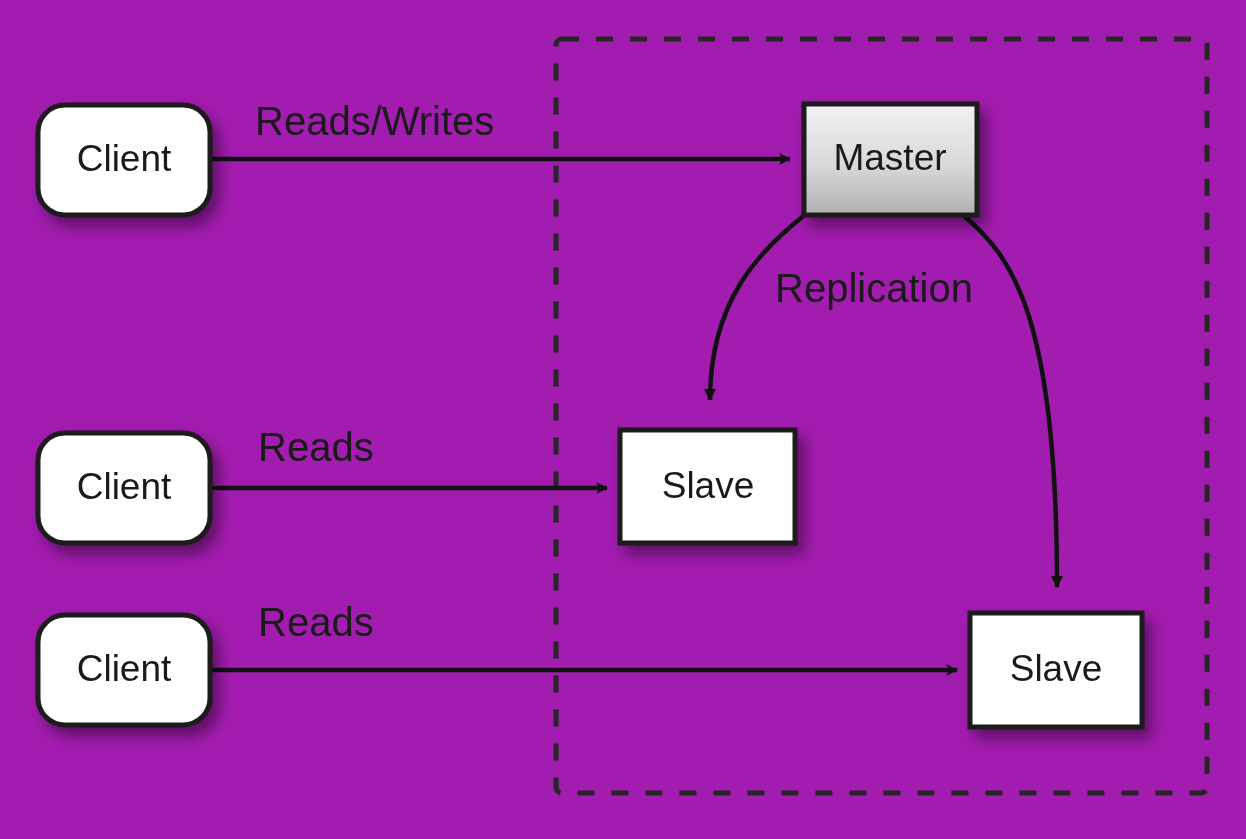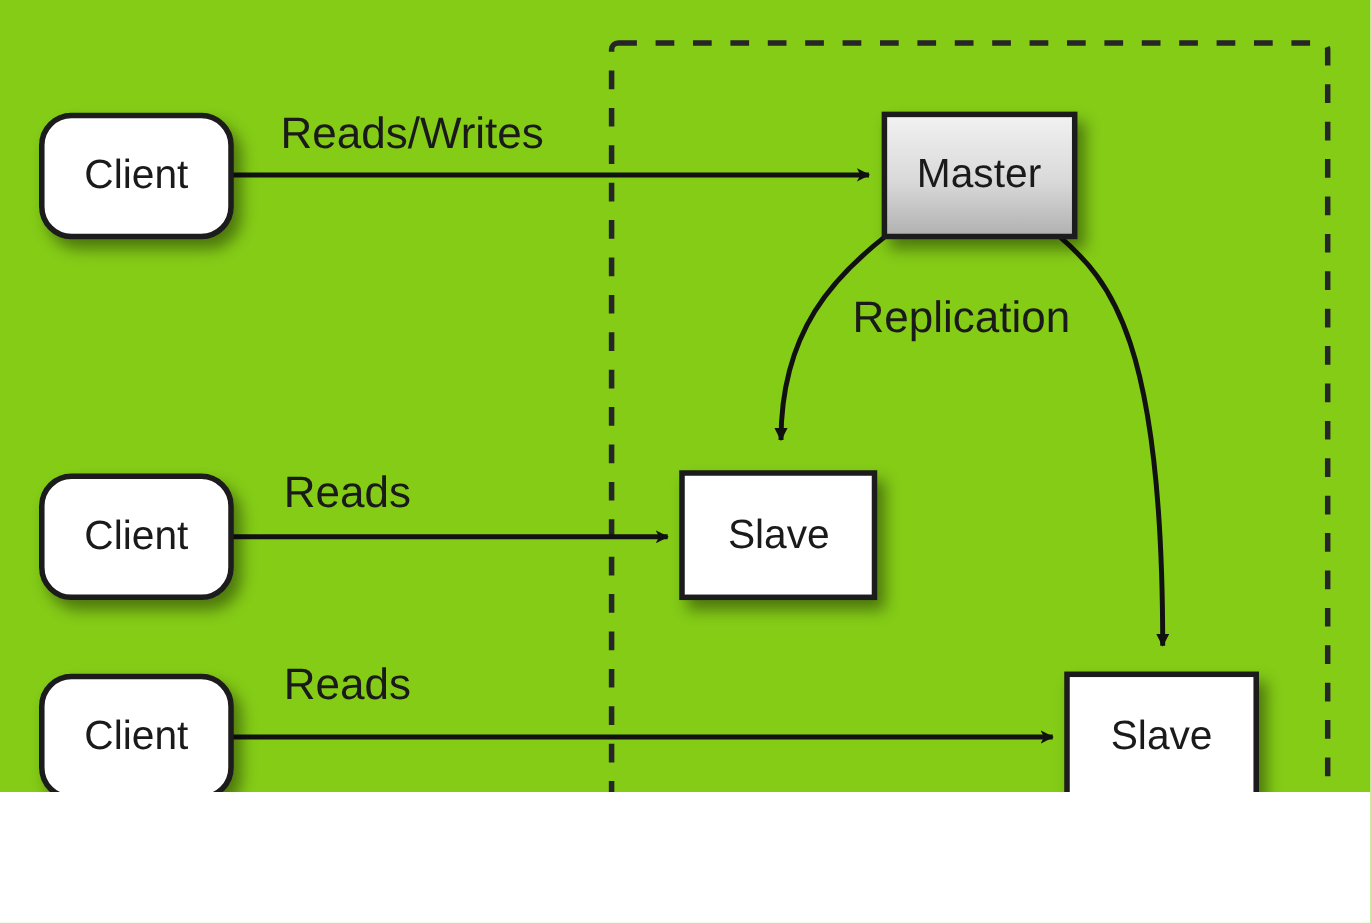--- a/index.html
+++ b/index.html
@@ -6,22 +6,22 @@
     margin: 0;
     padding: 0;
     background: #ffffff;
   }
   body {
     font-family: "Liberation Sans", sans-serif;
   }
   #canvas {
     position: relative;
     width: 1246px;
-    height: 720px;
-    background: #84cc16;
+    height: 839px;
+    background: #a21caf;
     overflow: hidden;
   }
   #diagram-svg {
     position: absolute;
     top: 0;
     left: 0;
     width: 1246px;
     height: 839px;
   }
   .node-label {

